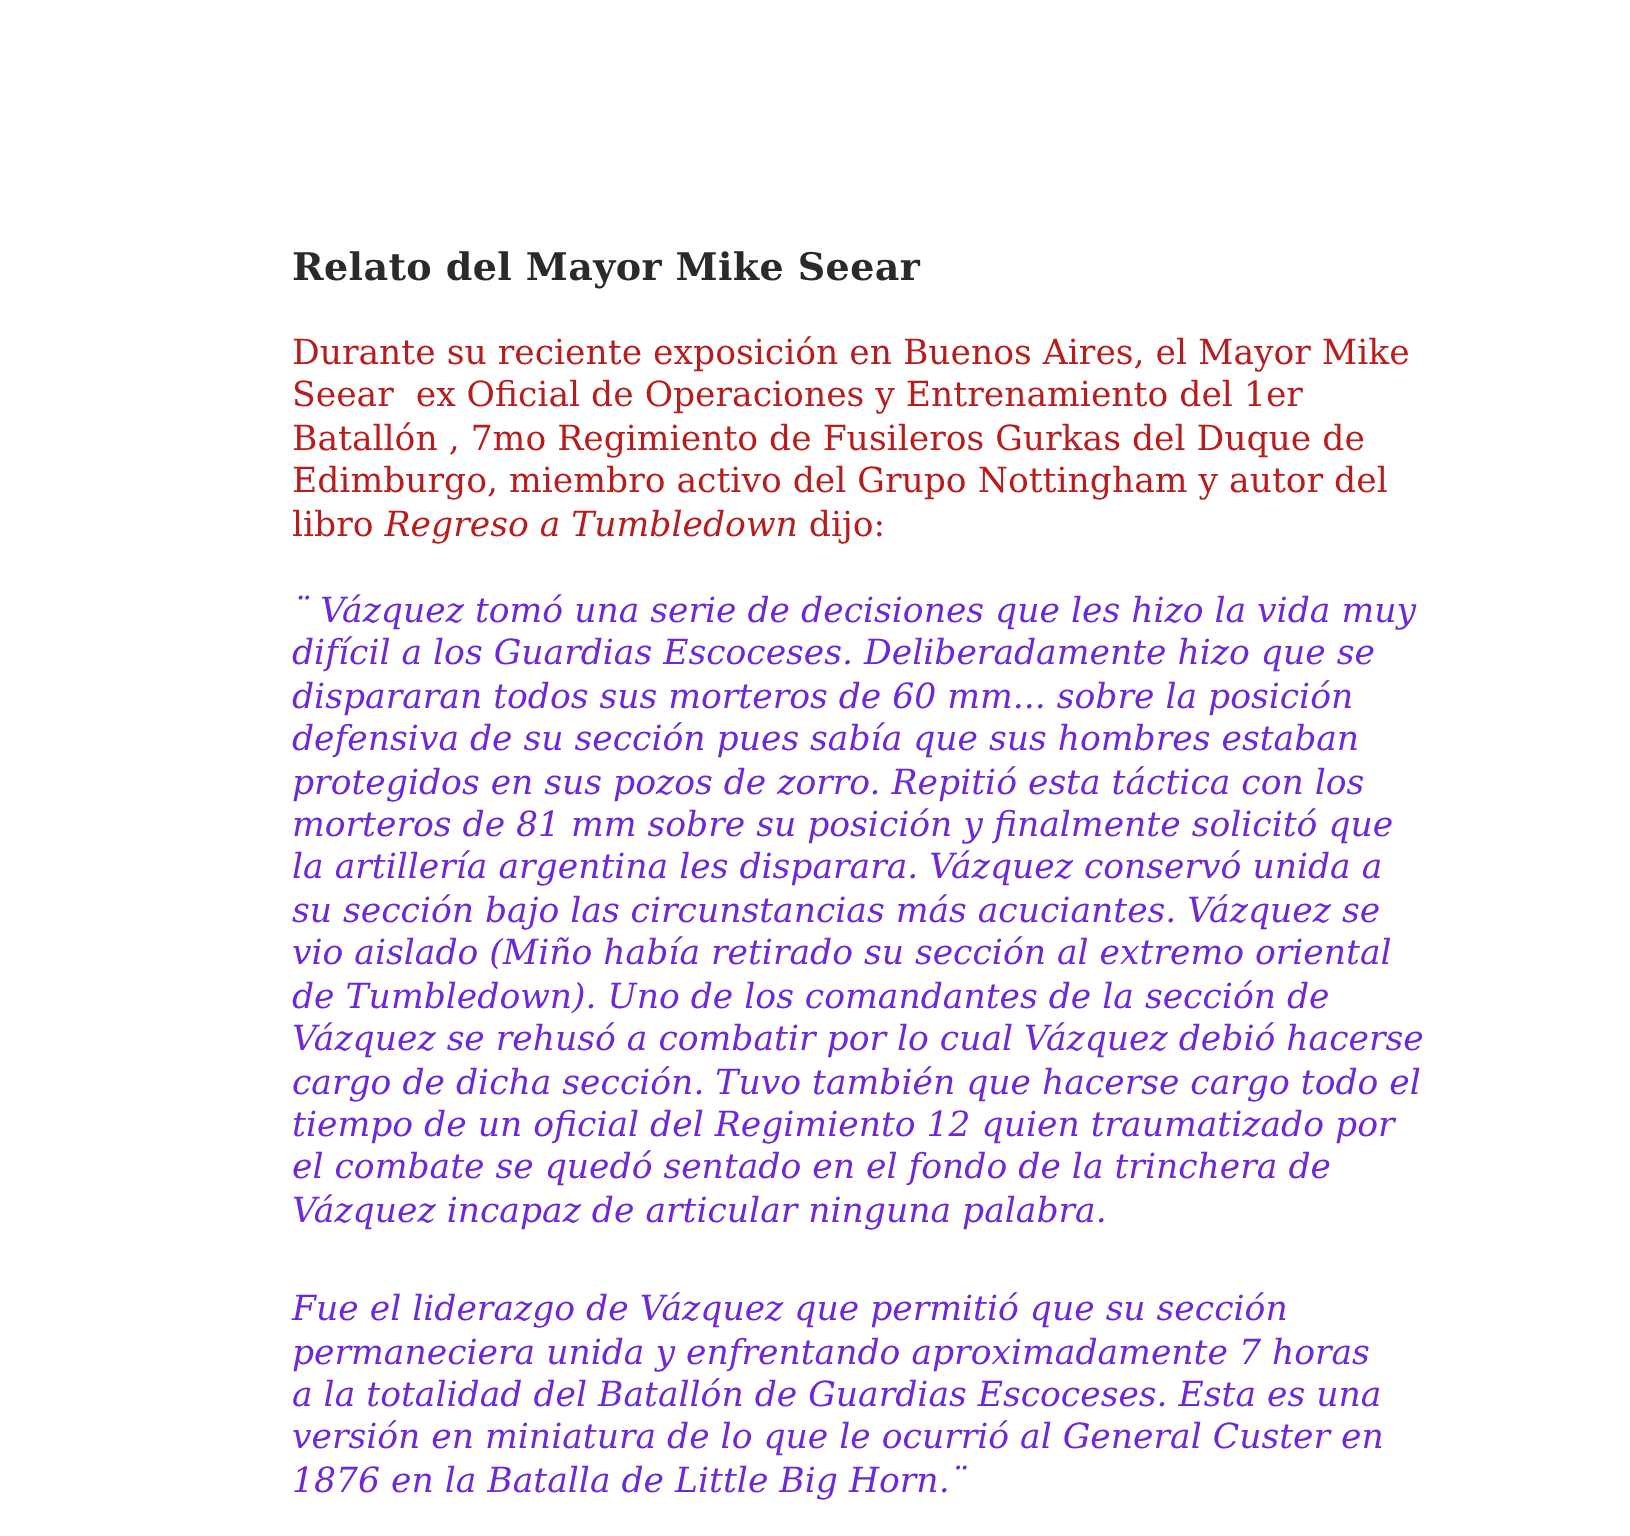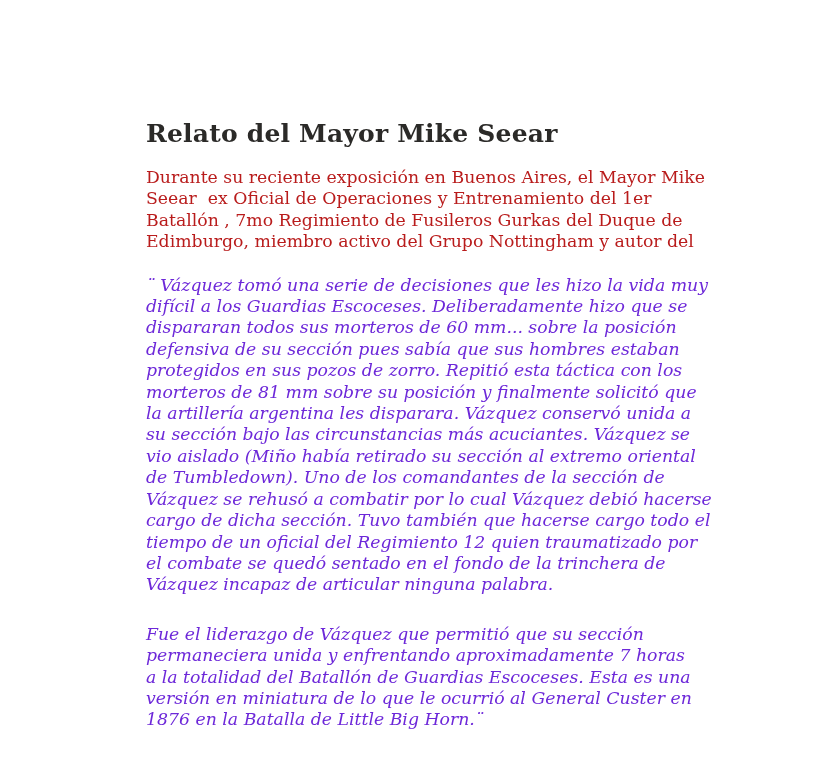--- a/index.html
+++ b/index.html
@@ -15,21 +15,21 @@
     font-family: "DejaVu Serif", serif;
   }
   .content {
     position: absolute;
     left: 146px;
     top: 122px;
     width: 660px;
   }
   .title {
     margin: 0;
-    font-size: 25px;
+    font-size: 19px;
     line-height: 24px;
     font-weight: bold;
     color: #2b2a28;
     letter-spacing: 0.2px;
   }
   .body-text {
     margin: 21px 0 0 0;
     font-size: 17.3px;
     line-height: 21.4px;
     color: #b91c1c;
@@ -62,20 +62,21 @@
 
 <div class="content">
 
   <h1 class="title">Relato del Mayor Mike Seear</h1>
 
   <p class="body-text">
       <span class="pre-lines">Durante su reciente exposición en Buenos Aires, el Mayor Mike
 Seear  ex Oficial de Operaciones y Entrenamiento del 1er
 Batallón , 7mo Regimiento de Fusileros Gurkas del Duque de
 Edimburgo, miembro activo del Grupo Nottingham y autor del</span>
+      <span class="last-line"><span>libro </span><span class="italic">Regreso a Tumbledown</span><span> dijo:</span></span>
     </p>
 
   <p class="quote">¨ Vázquez tomó una serie de decisiones que les hizo la vida muy
 difícil a los Guardias Escoceses. Deliberadamente hizo que se
 dispararan todos sus morteros de 60 mm... sobre la posición
 defensiva de su sección pues sabía que sus hombres estaban
 protegidos en sus pozos de zorro. Repitió esta táctica con los
 morteros de 81 mm sobre su posición y finalmente solicitó que
 la artillería argentina les disparara. Vázquez conservó unida a
 su sección bajo las circunstancias más acuciantes. Vázquez se

